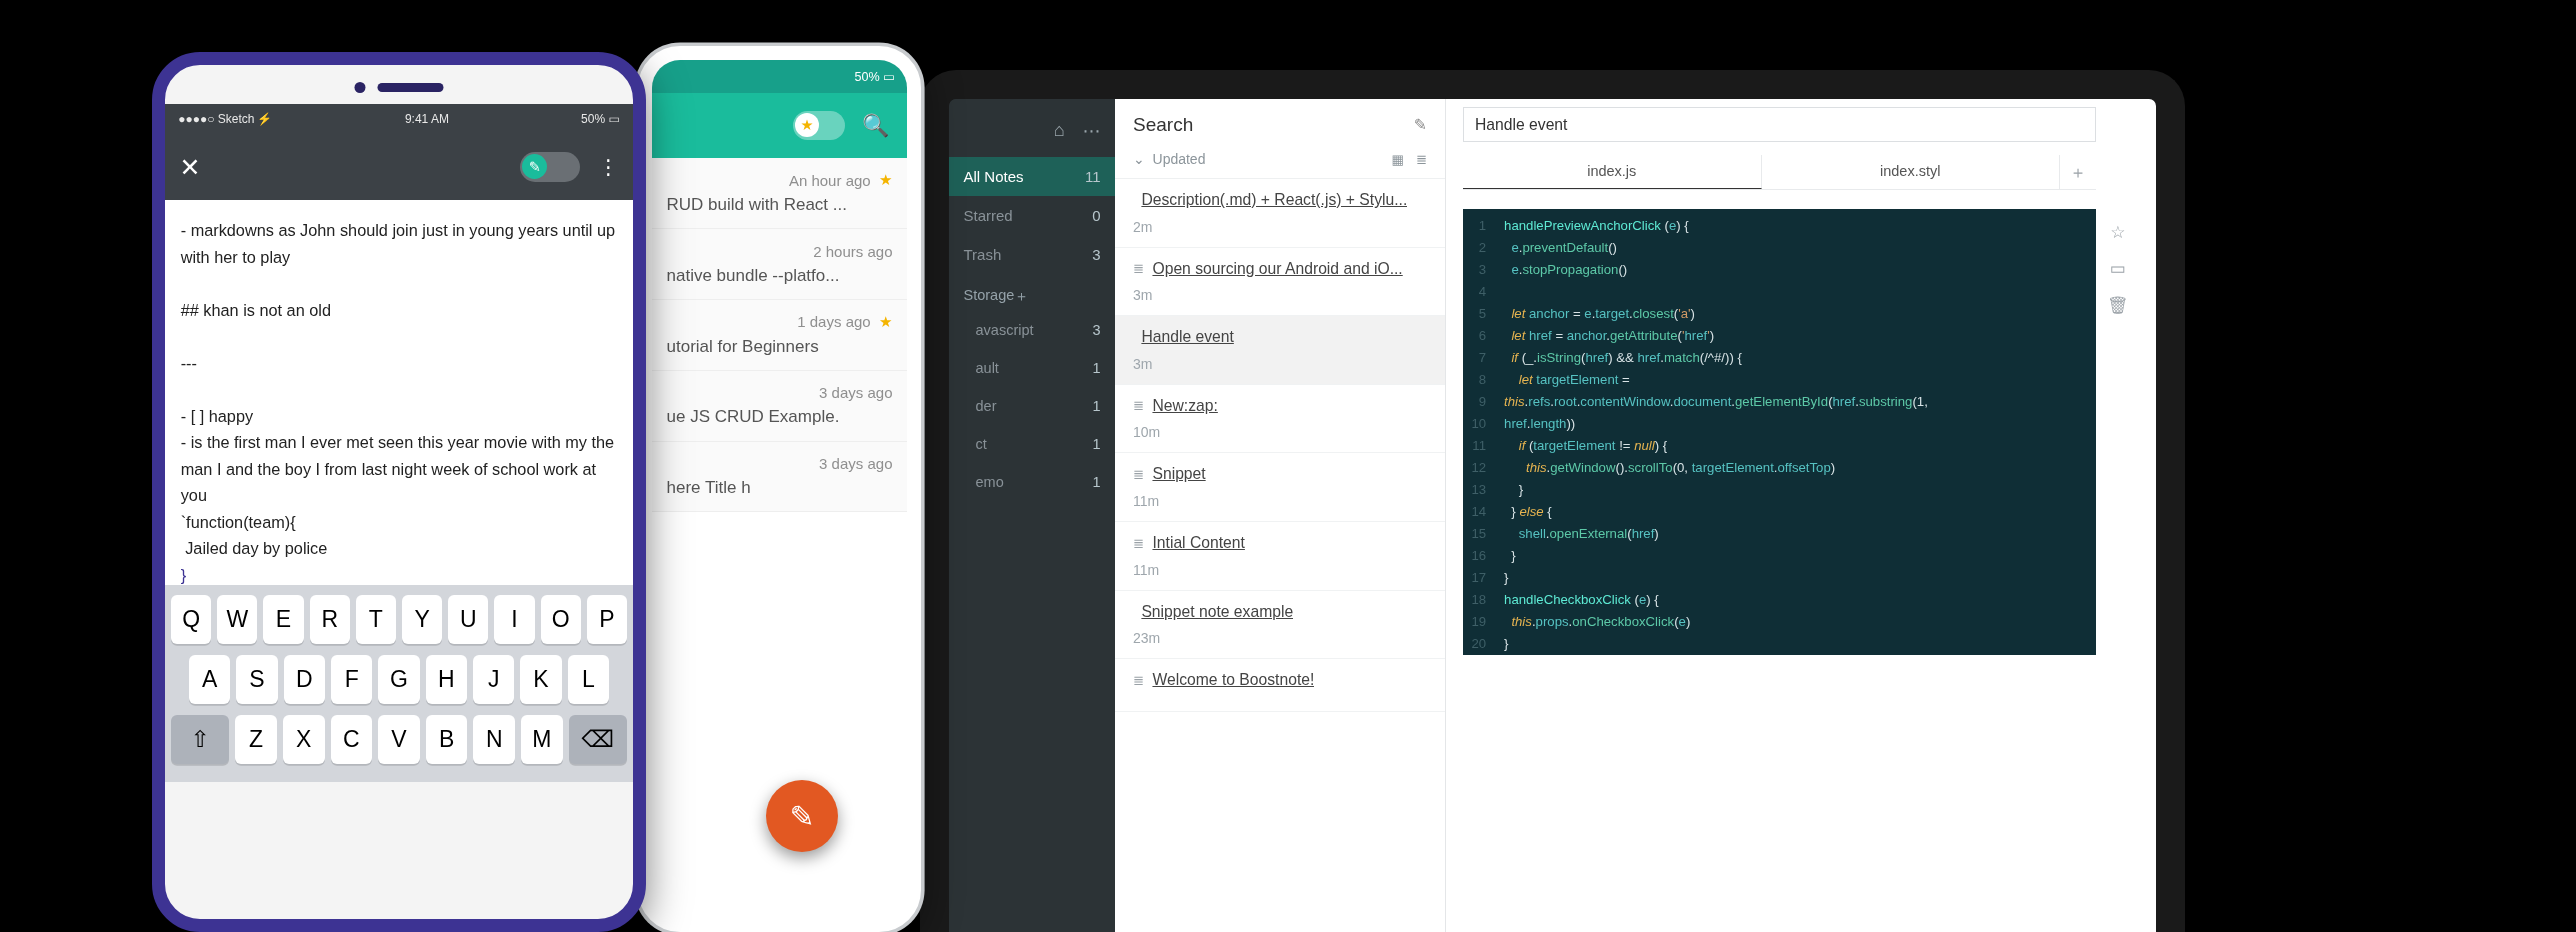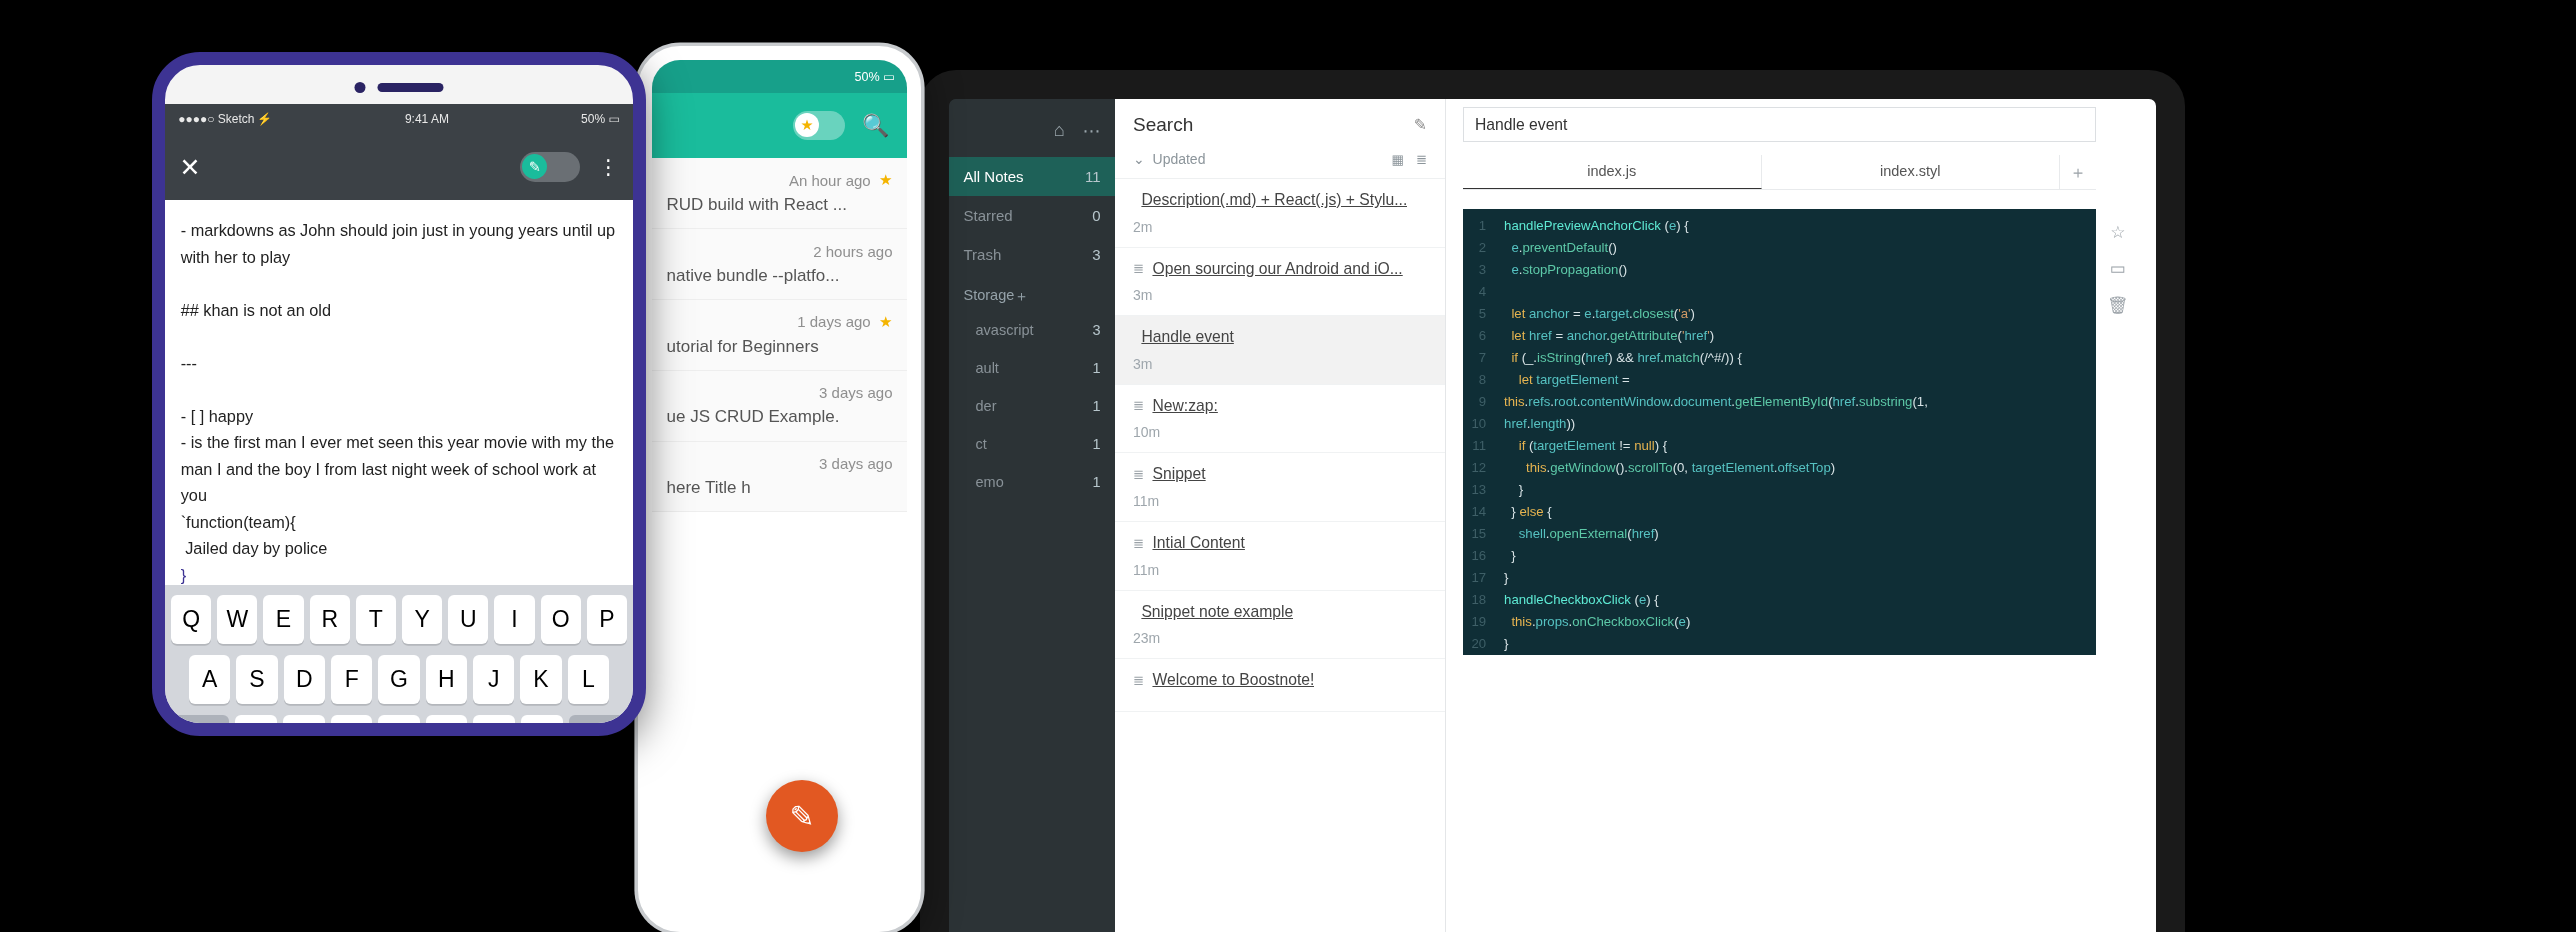--- a/index.html
+++ b/index.html
@@ -66,21 +66,21 @@
 .d-ed-tabs .tab { padding: 8.4px 0; flex: 1; text-align: center; border-right:0.6px solid #e8eaec;}
 .d-ed-tabs .tab.active { border-bottom: 1.8px solid #333; }
 .d-ed-tabs .plus { width:36px; text-align:center; color:#9aa1a7; font-size:17px; padding-top:6px;}
 .code-area {
   margin: 11px 60px 0 17px; background: #0f2e36; color: #d8e3e6;
   font-family: Menlo, Consolas, monospace; font-size: 13.2px; line-height: 22px;
   display: flex; height: 446px; overflow: hidden;
 }
 .code-area .gutter { background: #0f2e36; color: #3e5f67; text-align: right; padding: 6px 8.4px; }
 .code-area .code { padding: 6px 9.6px; white-space: pre; }
-.tok-key { color: #e6b450; }
+.tok-key { color: #e6b450; font-style: italic; }
 .tok-green { color: #5dc9a8; }
 .tok-orange { color: #d19a66; }
 .tok-teal { color: #56c2c2; }
 .tok-fn { color: #5eead4; }
 
 
 .phone2 {
   position: absolute; left: 638px; top: 46px;
   width: 283px; height: 886px; background: #fff;
   border: 14.5px solid #fff; border-radius: 42px;
@@ -110,21 +110,21 @@
 .p2-fab {
   position: absolute; left: 114px; bottom: 66px; width: 72px; height: 72px;
   background: #e25822; border-radius: 50%; color: #fff; font-size: 30px;
   display: flex; align-items: center; justify-content: center;
   box-shadow: 0 6px 15.7px rgba(0,0,0,.4);
 }
 
 
 .phone1 {
   position: absolute; left: 152px; top: 52px;
-  width: 494px; height: 684px; background: #f4f4f4;
+  width: 494px; height: 880px; background: #f4f4f4;
   border: 13.2px solid #3d3393; border-radius: 48px;
   box-shadow: 0 11px 42px rgba(0,0,0,.5);
   overflow: hidden;
 }
 .p1-notch { position:absolute; top:17px; left:50%; transform:translateX(-50%); display:flex; gap:12px; align-items:center;}
 .p1-notch .dot{width:11px;height:11px;border-radius:50%;background:#2a2363;}
 .p1-notch .slot{width:66px;height:8.4px;border-radius:6px;background:#2a2363;}
 .p1-status {
   margin-top:39px; height: 30px; background: #3c4146; color: #e9e9e9; font-size: 12px;
   display: flex; justify-content: space-between; align-items: center; padding: 0 13.2px;

